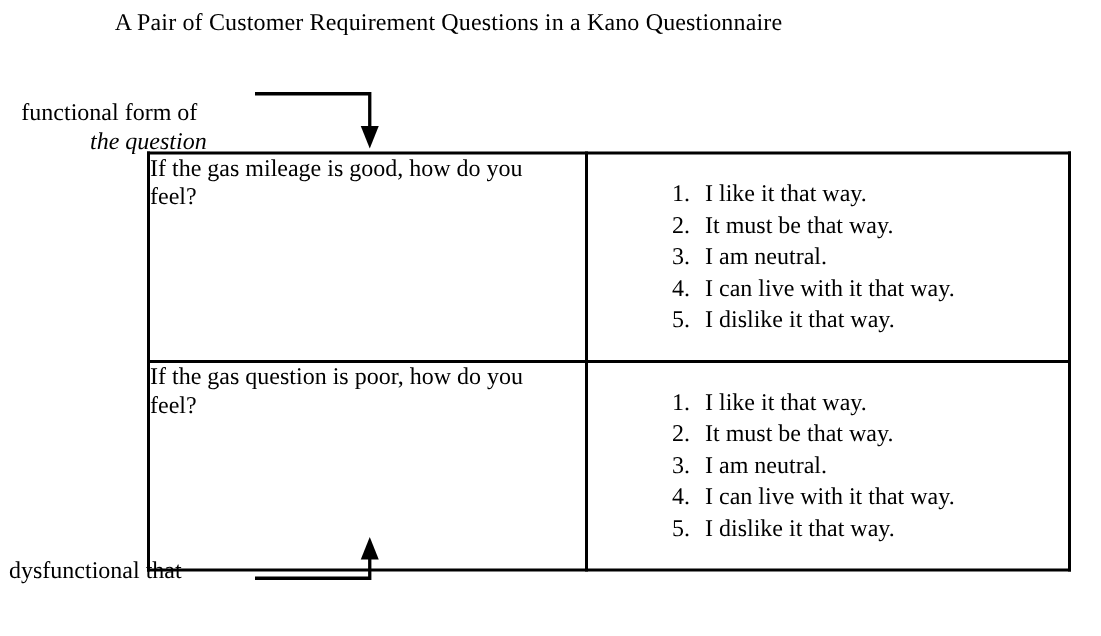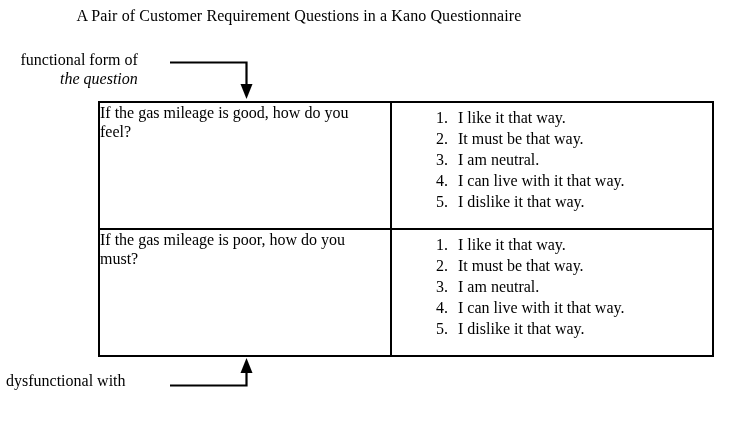--- a/index.html
+++ b/index.html
@@ -32,22 +32,22 @@
 
   
   .annotation-label {
     position: absolute;
     font-size: 16px;
     line-height: 19px;
     white-space: nowrap;
   }
   #functional-label {
     left: 8px;
-    top: 50px;
-    text-align: right;
+    top: 66px;
+    text-align: center;
   }
   #functional-label .line2 {
     display: block;
     padding-left: 52px;
     font-style: italic;
   }
   #dysfunctional-label {
     left: 6px;
     top: 371px;
     text-align: left;
@@ -90,21 +90,21 @@
     width: 320px;
     padding: 8px 0 0 0;
   }
   .question-text {
     font-size: 16px;
     line-height: 19px;
     max-width: 250px;
   }
   .answers-list {
     list-style: none;
-    margin: 4px;
+    margin: 16px;
     padding: 0 0 0 40px;
   }
   .answers-list li {
     font-size: 16px;
     line-height: 21px;
     white-space: nowrap;
   }
   .answers-list li .opt-num {
     display: inline-block;
     width: 22px;
@@ -114,21 +114,21 @@
 <body>
 
 <div id="figure-title">A Pair of Customer Requirement Questions in a Kano Questionnaire</div>
 
 <div id="functional-label" class="annotation-label">
   <span class="line1">functional form of</span>
   <span class="line2">the question</span>
 </div>
 
 <div id="dysfunctional-label" class="annotation-label">
-  <span class="line1">dysfunctional with</span>
+  <span class="line1">dysfunctional that</span>
 </div>
 
 <svg id="leader-arrows" viewBox="0 0 734 424" width="734" height="424">
 
   <g>
     <path d="M 170 62.5 L 246.5 62.5 L 246.5 88" fill="none" stroke="#000000" stroke-width="2.2"></path>
     <polygon points="246.5,99 240.5,84 252.5,84" fill="#000000"></polygon>
   </g>
 
   <g>
@@ -160,21 +160,21 @@
           </li>
           <li>
             <span class="opt-num">5.</span><span>I dislike it that way.</span>
           </li>
         </ul>
       </td>
     </tr>
 
     <tr>
       <td class="question-cell">
-        <div class="question-text">If the gas mileage is poor, how do you must?</div>
+        <div class="question-text">If the gas question is poor, how do you feel?</div>
       </td>
       <td class="answers-cell">
         <ul class="answers-list">
           <li>
             <span class="opt-num">1.</span><span>I like it that way.</span>
           </li>
           <li>
             <span class="opt-num">2.</span><span>It must be that way.</span>
           </li>
           <li>

